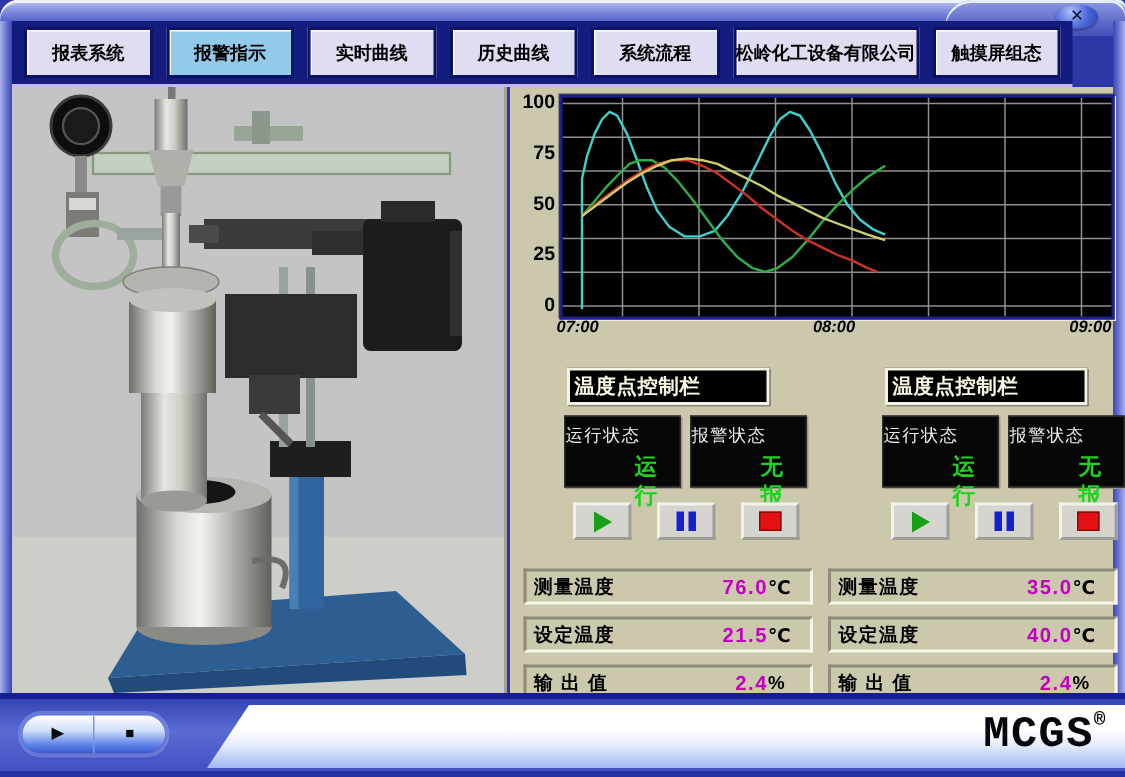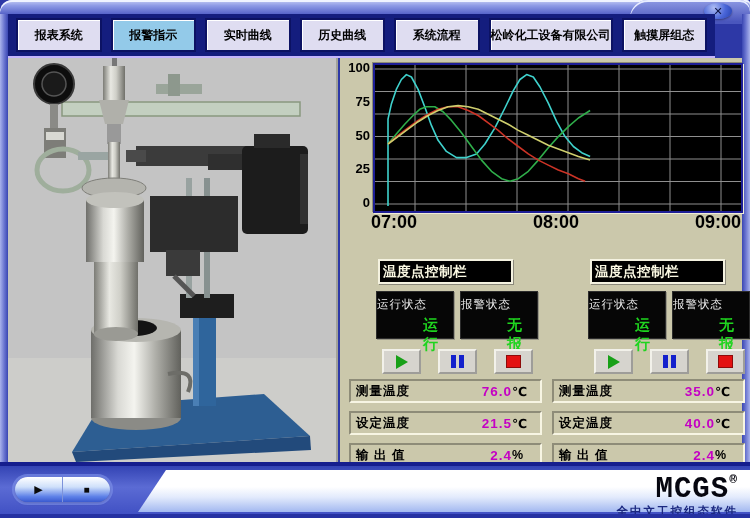--- a/index.html
+++ b/index.html
@@ -42,23 +42,23 @@
   
   .main{position:absolute;left:340px;top:58px;width:402px;height:404px;background:#cbc8ab;}
   
   .ylabels{position:absolute;left:343px;top:62px;width:27px;height:147px;
     display:flex;flex-direction:column;justify-content:space-between;align-items:flex-end;
     font-size:13px;font-weight:bold;color:#000;line-height:12px;}
   .plot-wrap{position:absolute;left:373px;top:63px;width:366px;height:146px;
     background:#000;border:2px solid #1e1e96;box-sizing:content-box;
     box-shadow:1px 1px 0 #efedd6,-1px -1px 0 #8e8c74;}
   .xlabels{position:absolute;left:371px;top:212px;width:370px;display:flex;justify-content:space-between;
-    font-size:18px;font-weight:bold;color:#000;}
-  
-  .panel{position:absolute;top:256px;width:200px;height:120px;}
+    font-size:11px;font-weight:bold;color:#000;font-style:italic;}
+  
+  .panel{position:absolute;top:242px;width:200px;height:120px;}
   .panel.p1{left:346px;}
   .panel.p2{left:558px;}
   .panel-title{width:128px;height:21px;margin:3px 0 0 32px;background:#000;
     color:#faf8e2;font-size:13.5px;font-weight:bold;line-height:21px;padding-left:3px;
     border:2px solid #f4f2e0;box-shadow:1px 1px 0 #8a887a;letter-spacing:.5px;}
   .status-row{display:flex;gap:6px;margin:7px 0 0 30px;}
   .status-box{width:76px;height:46px;background:#060606;text-align:left;
     border:1px solid #2c2c2c;box-shadow:1px 1px 0 #9a9888;}
   .status-label{color:#ececec;font-size:11.5px;margin-top:5px;letter-spacing:1px;}
   .status-val{color:#1fd41f;font-size:15px;font-weight:bold;margin-top:4px;letter-spacing:2px;padding-left:46px;}
@@ -328,15 +328,14 @@
   <div class="pill">
     <div class="pill-half first">
       <span class="pill-play-glyph">▶</span>
     </div>
     <div class="pill-half">
       <span class="pill-stop-glyph">■</span>
     </div>
   </div>
   <div class="brand">
     <div class="brand-name"><span>MCGS</span><sup>®</sup></div>
-    <div class="tagline">全中文工控组态软件</div>
   </div>
 </div>
 
 </body></html>

